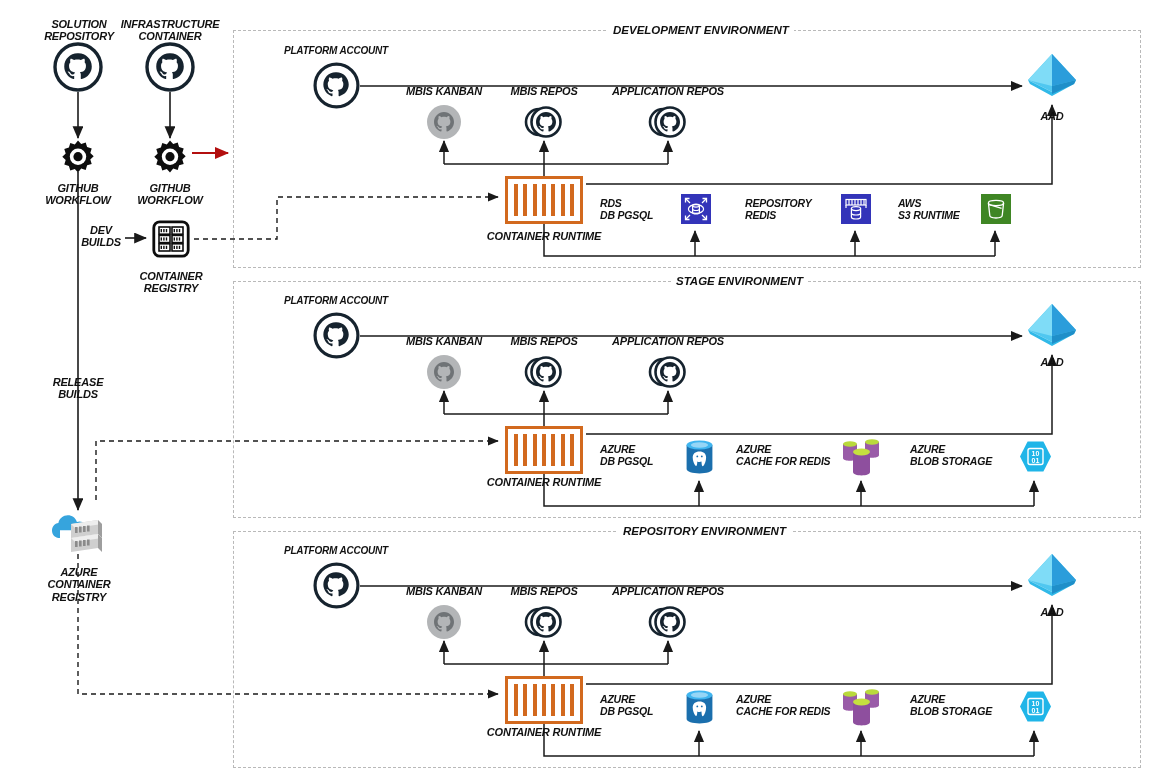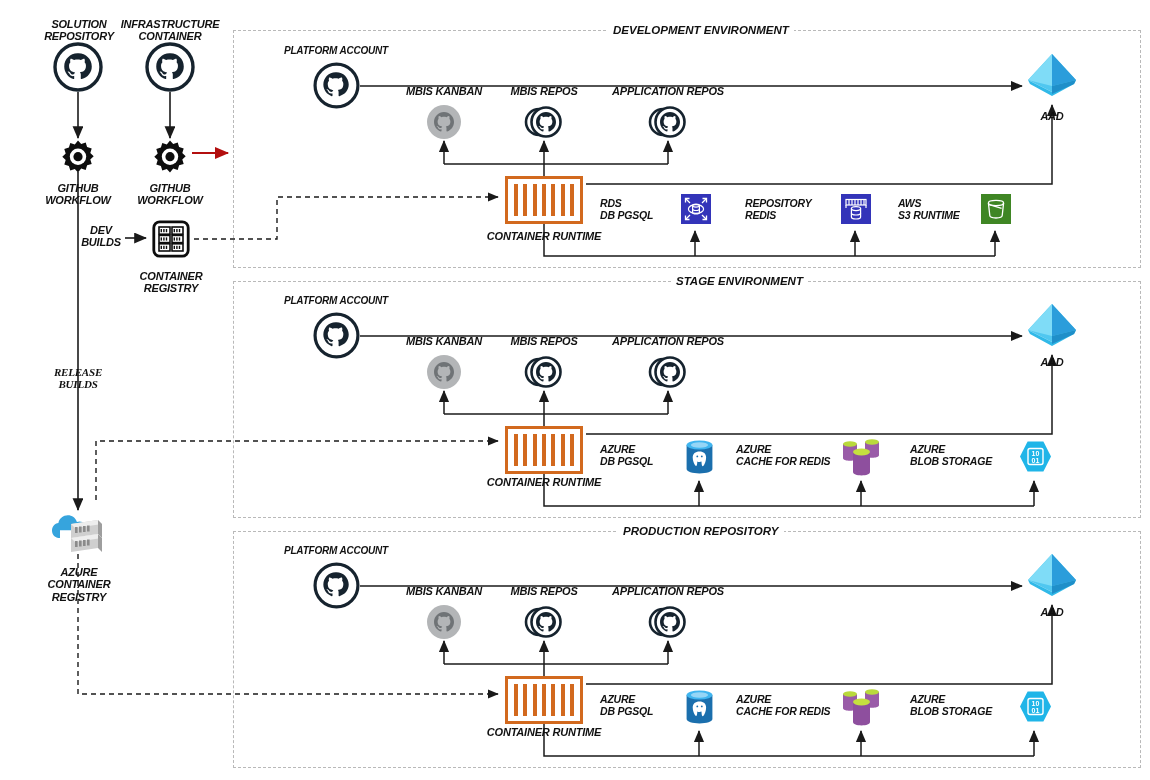--- a/index.html
+++ b/index.html
@@ -177,21 +177,21 @@
           <rect x="13.8" y="25.8" width="1.4" height="3.2"></rect>
         <rect x="21.6" y="25.8" width="1.4" height="3.2"></rect>
           <rect x="24.2" y="25.8" width="1.4" height="3.2"></rect>
           <rect x="26.8" y="25.8" width="1.4" height="3.2"></rect>
       </g>
     </svg>
   </div>
   <div class="lbl s11" style="left:117px;top:270px;width:108px;">CONTAINER
 REGISTRY</div>
 
-  <div class="lbl s11" style="left:40px;top:366px;width:76px;font-family:Liberation Serif, serif;">RELEASE
+  <div class="lbl s11" style="left:40px;top:376px;width:76px;">RELEASE
 BUILDS</div>
 
   <div class="node" style="left:50px;top:508px;">
     <svg width="58" height="48" viewBox="0 0 58 48">
       <path d="M10 30c-5 0-8-3.4-8-7.6 0-3.8 2.7-7 6.4-7.5 .9-4.4 4.8-7.6 9.4-7.6 4.2 0 7.9 2.7 9.1 6.6 .8-.3 1.7-.5 2.6-.5 4 0 7.2 3.2 7.2 7.2 0 .6-.1 1.2-.2 1.7H10z" fill="#36a4dd"></path>
       <g>
         <path d="M21 16 L48 12 L48 26 L21 30 Z" fill="#cfcfcf"></path>
         <path d="M21 16 L48 12 L52 16 L25 20 Z" fill="#eeeeee"></path>
         <path d="M48 12 L52 16 L52 30 L48 26 Z" fill="#9e9e9e"></path>
         <path d="M21 30 L48 26 L48 40 L21 44 Z" fill="#cfcfcf"></path>
@@ -432,21 +432,21 @@
   <div class="node" style="left:1019px;top:440px;">
     <svg width="33" height="33" viewBox="0 0 33 33">
       <path d="M8.6 1.5 h15.8 L32 16.5 L24.4 31.5 H8.6 L1 16.5 Z" fill="#1fb5e8"></path>
       <rect x="9" y="8.5" width="15" height="16" rx="2" fill="none" stroke="#ffffff" stroke-width="1.4"></rect>
       <text x="16.5" y="16.4" font-family="'Liberation Sans',sans-serif" font-size="7" font-weight="bold" fill="#ffffff" text-anchor="middle">10</text>
       <text x="16.5" y="22.8" font-family="'Liberation Sans',sans-serif" font-size="7" font-weight="bold" fill="#ffffff" text-anchor="middle">01</text>
     </svg>
   </div>
 
   <div class="env-box" style="left:233px;top:531px;width:908px;height:237px;"></div>
-  <div class="env-title" style="left:618px;top:531px;transform:translateY(-50%);">PRODUCTION REPOSITORY</div>
+  <div class="env-title" style="left:618px;top:531px;transform:translateY(-50%);">REPOSITORY ENVIRONMENT</div>
 
   <div class="lbl s12" style="left:266px;top:545px;width:140px;">PLATFORM ACCOUNT</div>
   <div class="node" style="left:313px;top:562px;">
     <svg width="47" height="47" viewBox="0 0 50 50">
       <circle cx="25" cy="25" r="22.8" fill="none" stroke="#16232e" stroke-width="3.4"></circle>
       <path d="M25 11c-7.2 0-13 5.8-13 13 0 5.75 3.72 10.62 8.88 12.34 .65 .12 .89-.28 .89-.63 0-.31-.01-1.13-.02-2.22-3.61 .78-4.37-1.74-4.37-1.74-.59-1.5-1.44-1.9-1.44-1.9-1.18-.8 .09-.79 .09-.79 1.3 .09 1.99 1.34 1.99 1.34 1.16 1.99 3.04 1.41 3.78 1.08 .12-.84 .45-1.41 .82-1.74-2.88-.33-5.91-1.44-5.91-6.42 0-1.42 .51-2.58 1.34-3.49-.13-.33-.58-1.65 .13-3.44 0 0 1.09-.35 3.57 1.33 1.04-.29 2.15-.43 3.25-.44 1.1 .01 2.21 .15 3.25 .44 2.48-1.68 3.57-1.33 3.57-1.33 .71 1.79 .26 3.11 .13 3.44 .83 .91 1.34 2.07 1.34 3.49 0 4.99-3.04 6.09-5.93 6.41 .47 .4 .88 1.2 .88 2.42 0 1.75-.02 3.16-.02 3.59 0 .35 .23 .76 .9 .63C35.29 34.61 39 29.74 39 24c0-7.2-5.8-13-13-13z" fill="#16232e" transform="translate(-1,0)"></path>
     </svg>
   </div>
 
   <div class="lbl s11" style="left:394px;top:585px;width:100px;">MBIS KANBAN</div>

